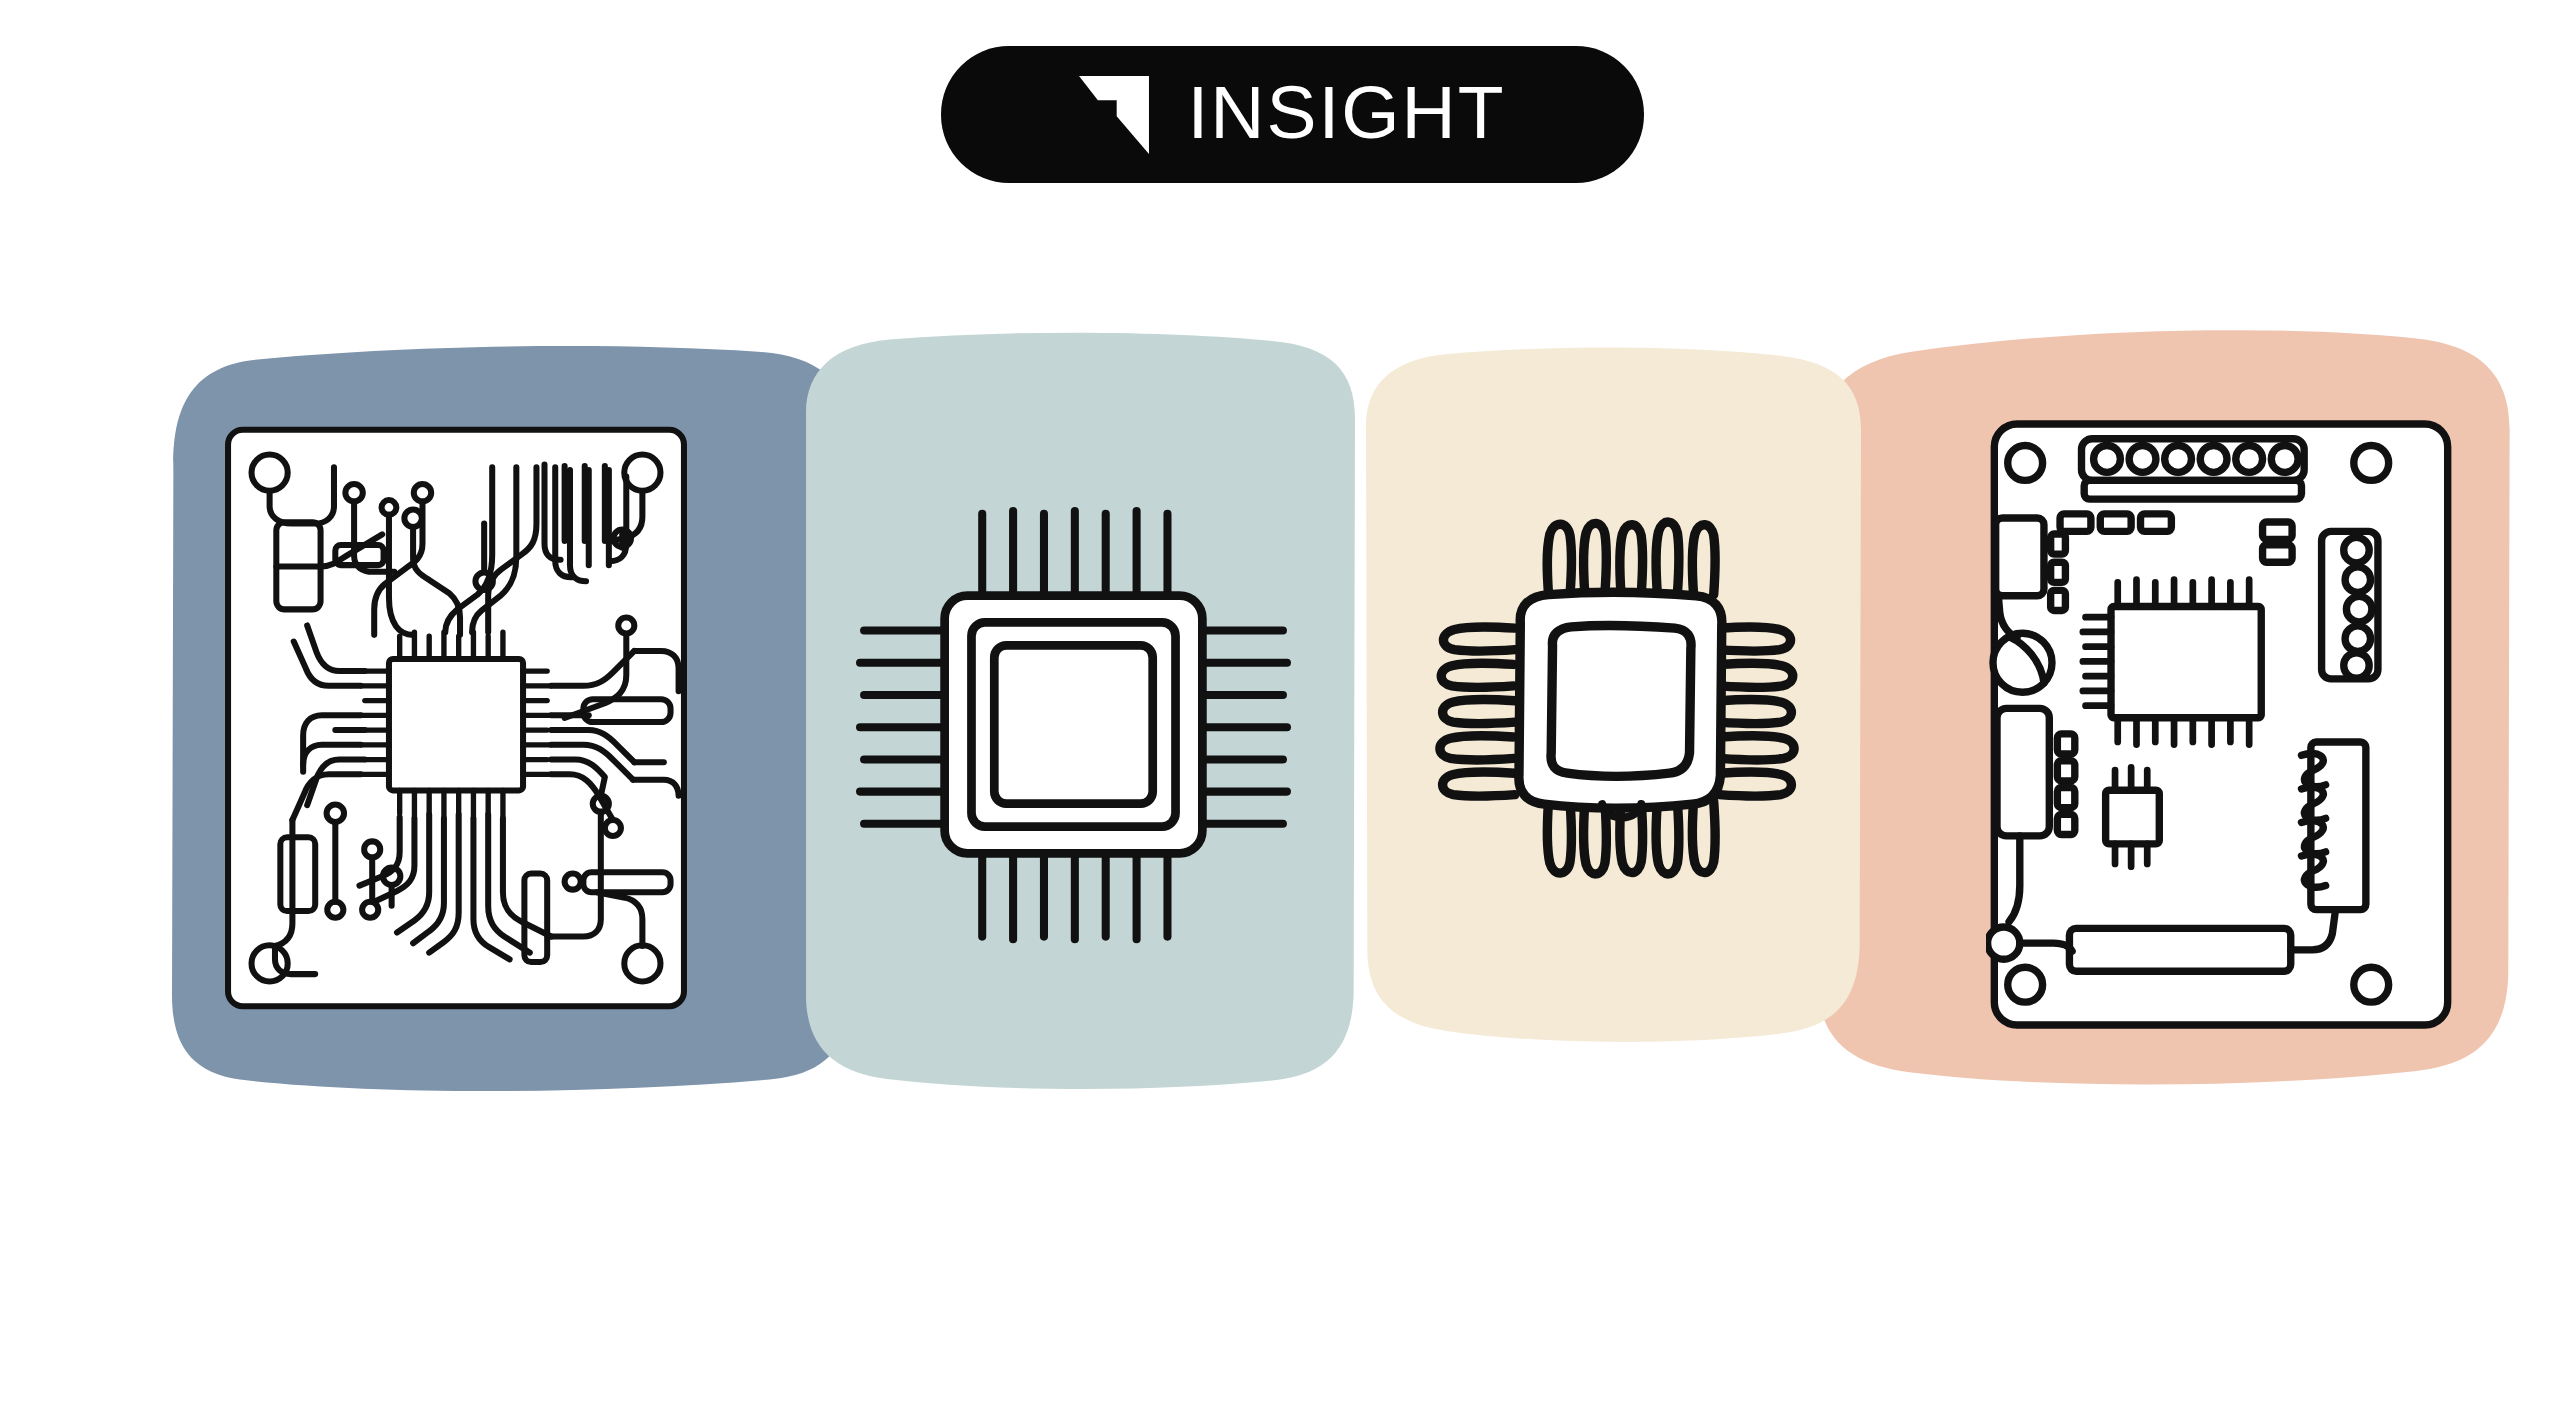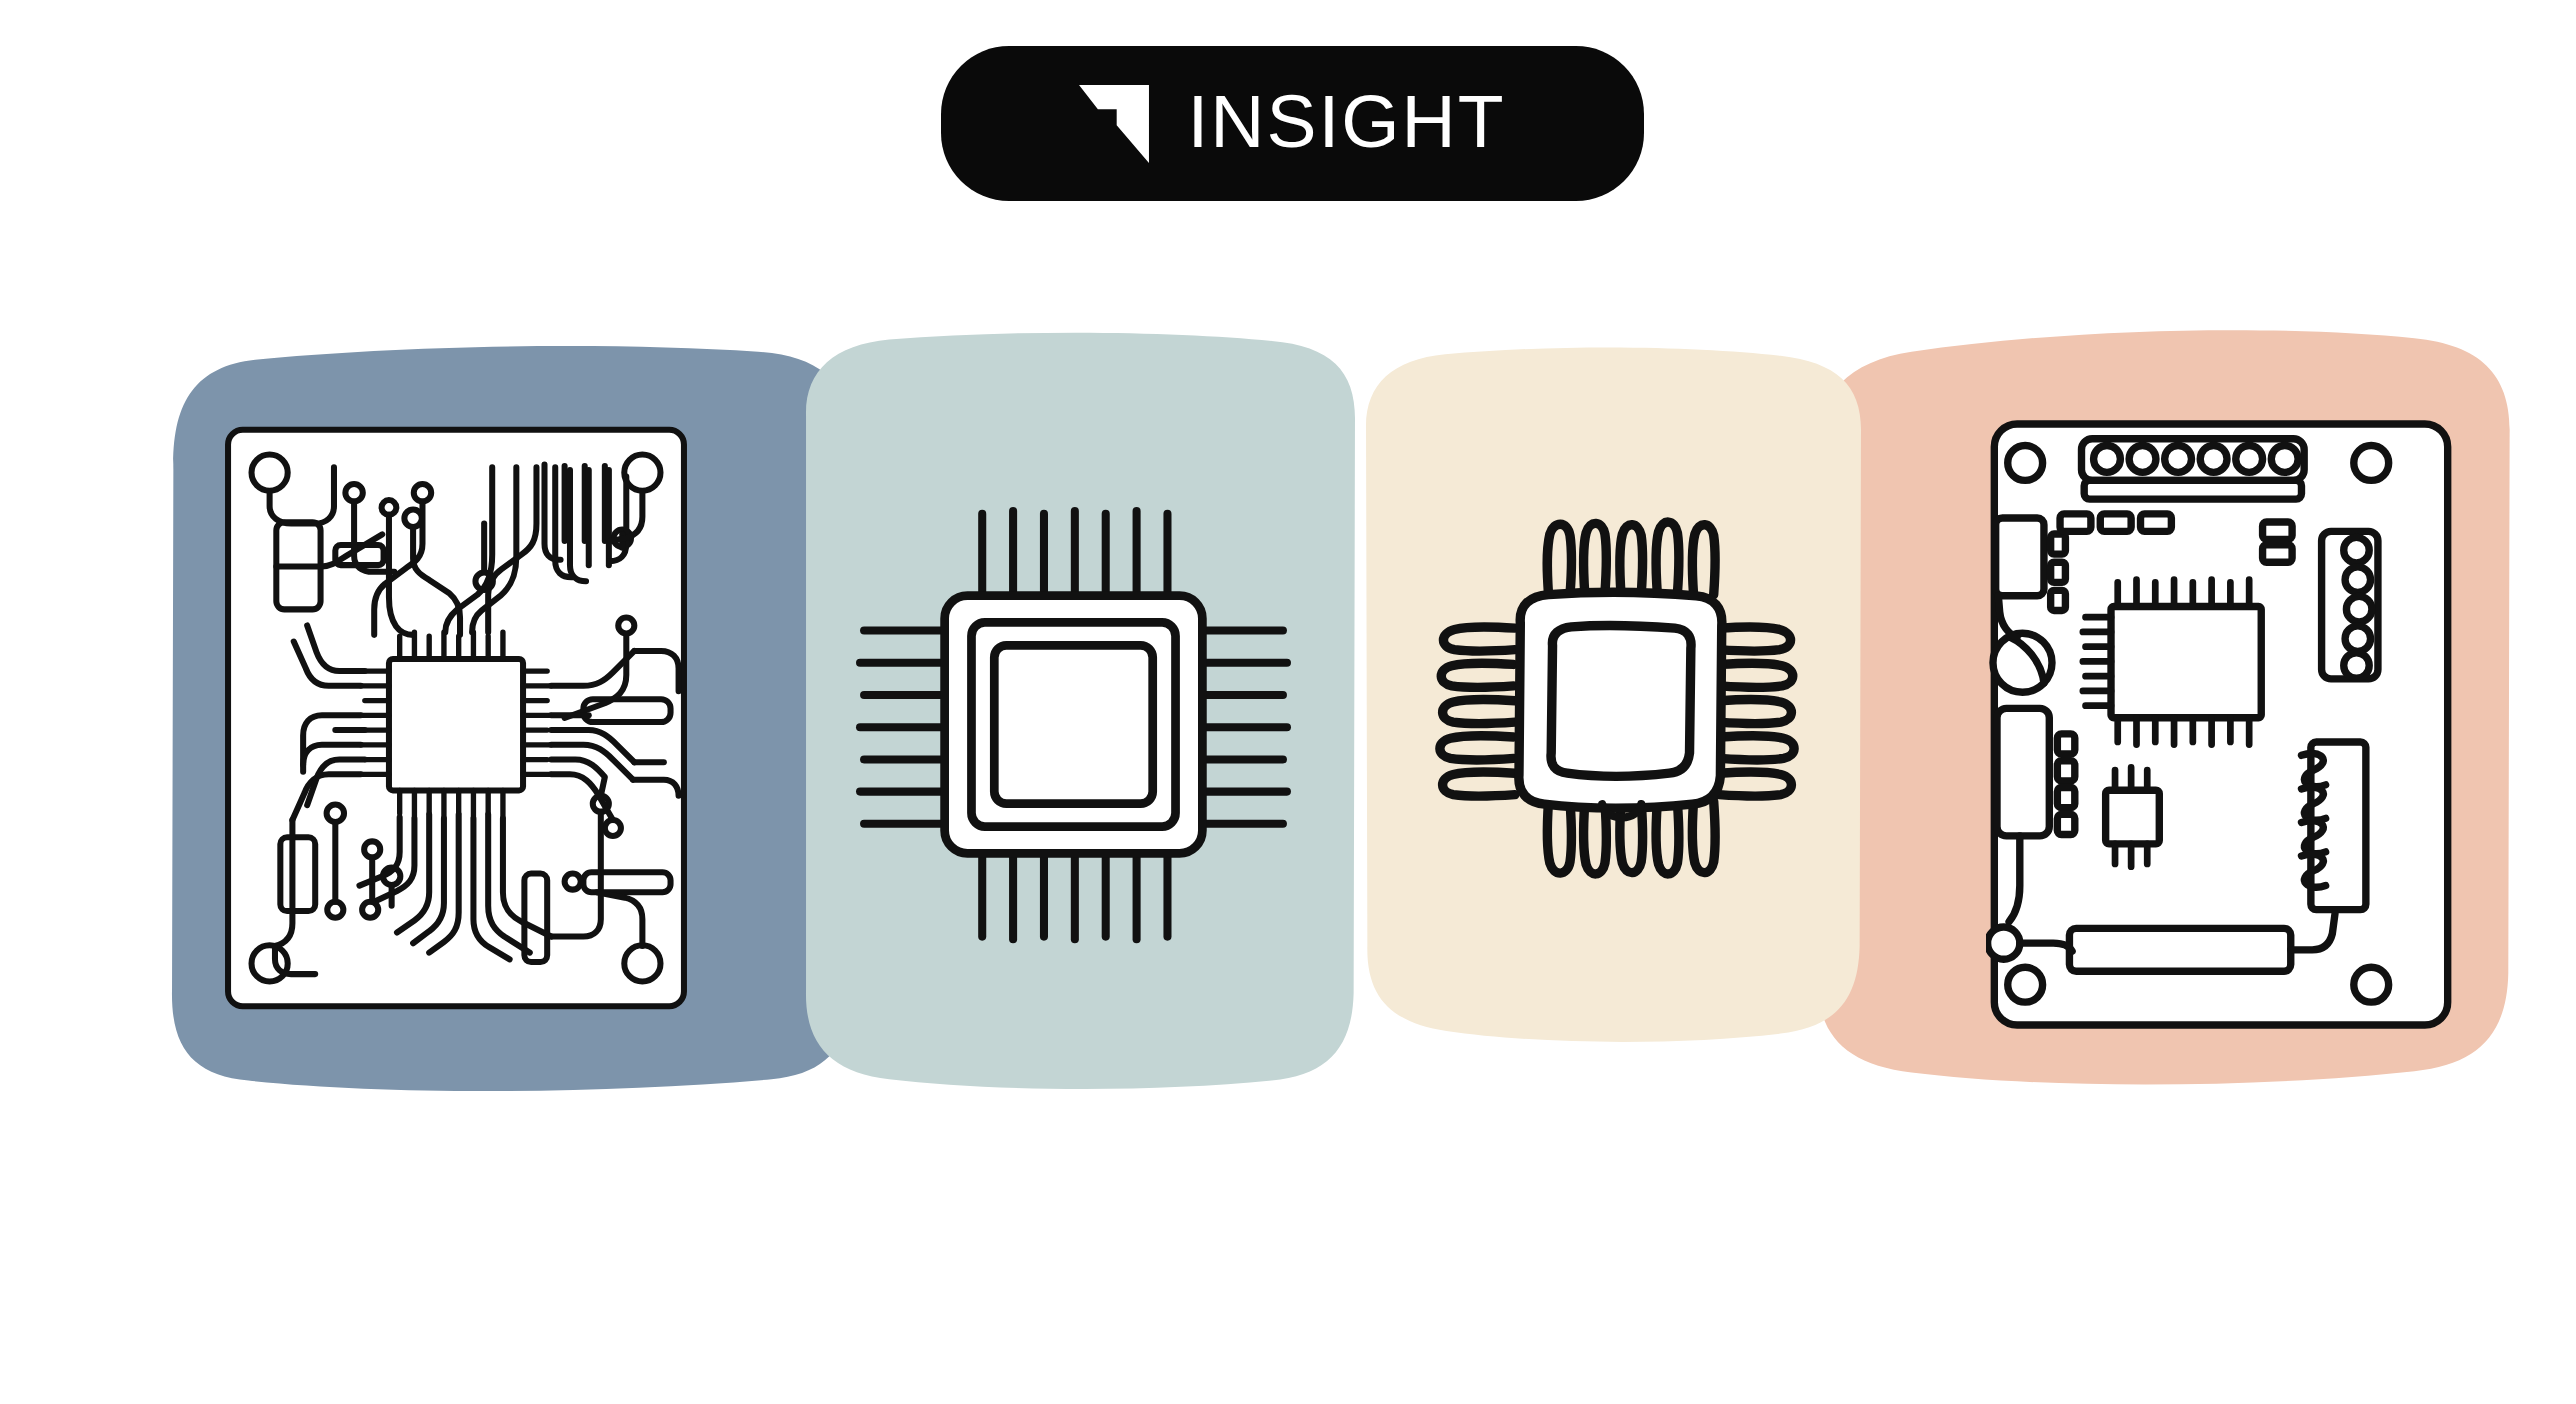--- a/index.html
+++ b/index.html
@@ -15,21 +15,21 @@
     font-family: "Liberation Sans", sans-serif;
     -webkit-font-smoothing: antialiased;
   }
 
   
   #brand-badge {
     position: absolute;
     left: 941px;
     top: 46px;
     width: 703px;
-    height: 155px;
+    height: 137px;
     background: #0a0a0a;
     border-radius: 68px;
     display: flex;
     align-items: center;
     justify-content: center;
     gap: 38px;
     box-sizing: border-box;
   }
   #brand-mark {
     width: 70px;

